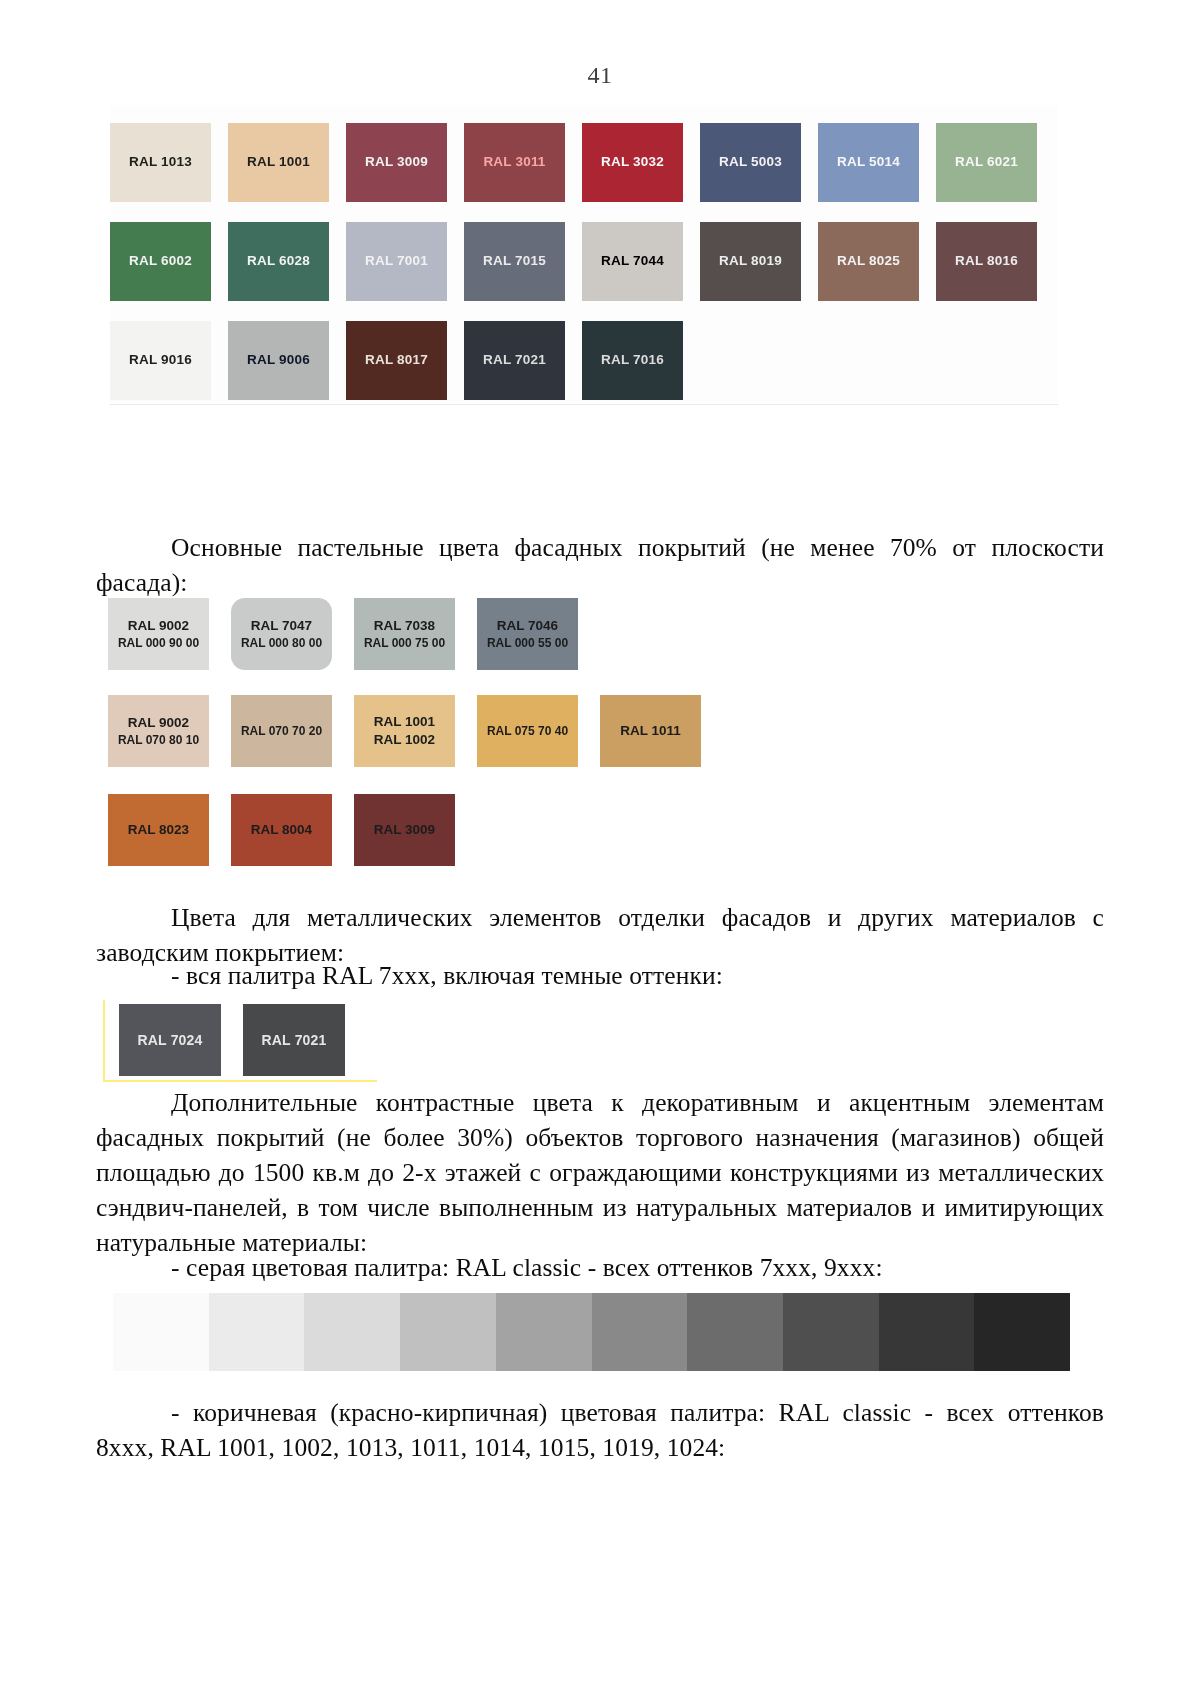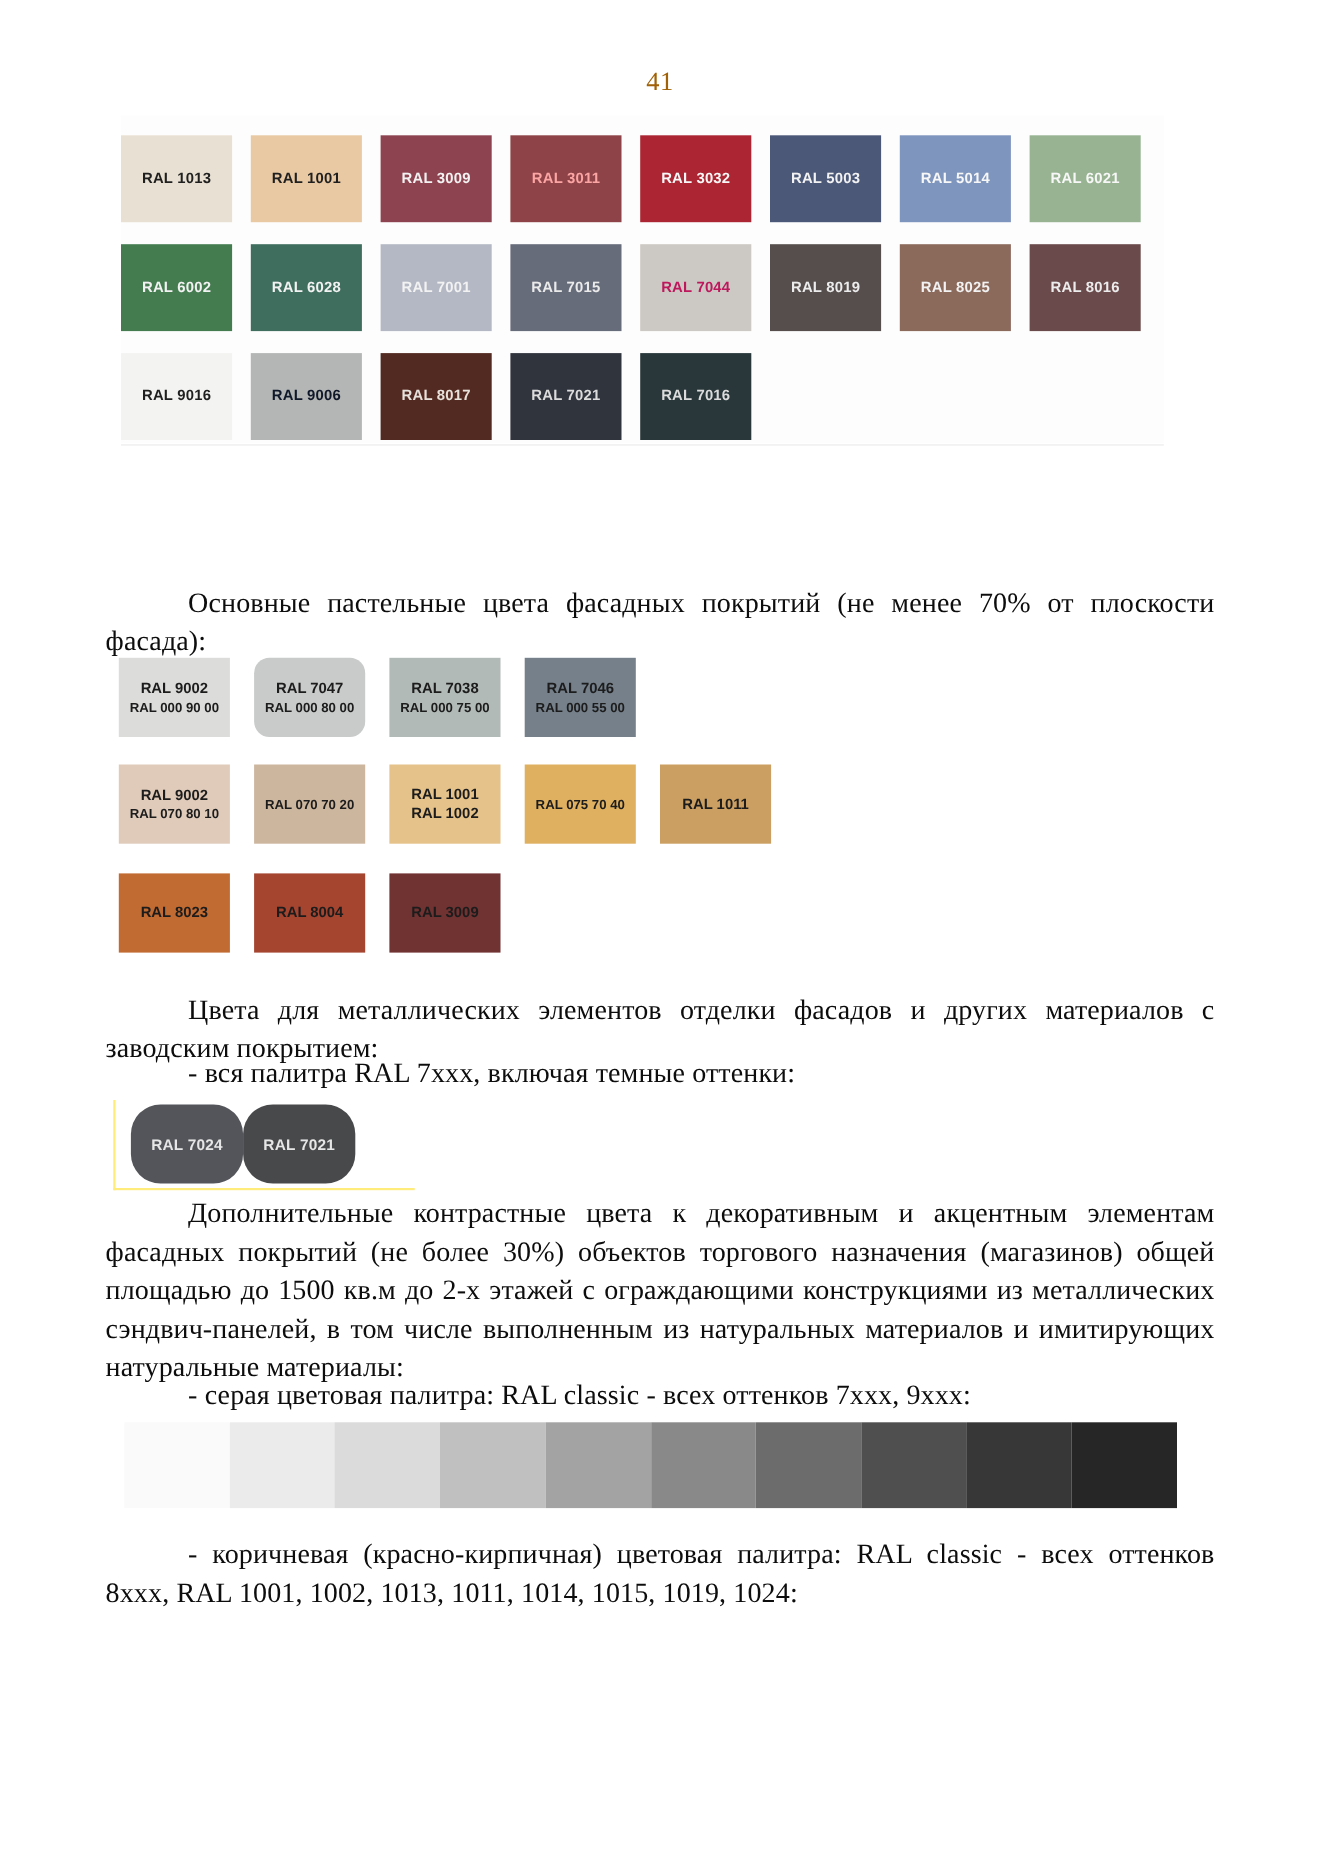--- a/index.html
+++ b/index.html
@@ -25,21 +25,21 @@
 
   
   .page-number {
     position: absolute;
     top: 62px;
     left: 0;
     width: 1200px;
     text-align: center;
     font-size: 24px;
     letter-spacing: 0.5px;
-    color: #a16207;
+    color: #404040;
   }
 
   
   .para {
     position: absolute;
     font-size: 25.5px;
     line-height: 35px;
     text-align: justify;
     text-justify: inter-word;
     color: #0d0d0d;
@@ -133,28 +133,28 @@
     height: 72px;
     border-left: 2px solid #ffec7a;
     border-bottom: 2px solid #ffec7a;
     padding: 4px 0 4px 14px;
     box-sizing: content-box;
     display: flex;
   }
   .sw-m {
     width: 102px;
     height: 72px;
+    margin-right: 22px;
     display: flex;
     align-items: center;
     justify-content: center;
     font-family: "Liberation Sans", "DejaVu Sans", sans-serif;
     font-size: 14px;
     font-weight: 600;
     letter-spacing: 0.2px;
-    border-radius: 27px;
   }
 
   
   #chart-gray-strip {
     position: absolute;
     left: 113px;
     top: 1293px;
     width: 957px;
     height: 78px;
     display: flex;
@@ -214,21 +214,21 @@
         </div>
       <div class="sw" style="background: rgb(63, 110, 94); color: rgb(242, 242, 242);">
           <span>RAL 6028</span>
         </div>
       <div class="sw" style="background: rgb(180, 184, 196); color: rgb(242, 242, 242);">
           <span>RAL 7001</span>
         </div>
       <div class="sw" style="background: rgb(103, 108, 123); color: rgb(234, 234, 234);">
           <span>RAL 7015</span>
         </div>
-      <div class="sw" style="background: rgb(204, 201, 196); color: #be185d;">
+      <div class="sw" style="background: rgb(204, 201, 196); color: #000000;">
           <span>RAL 7044</span>
         </div>
       <div class="sw" style="background: rgb(85, 78, 76); color: rgb(236, 236, 236);">
           <span>RAL 8019</span>
         </div>
       <div class="sw" style="background: rgb(139, 106, 92); color: rgb(242, 242, 242);">
           <span>RAL 8025</span>
         </div>
       <div class="sw" style="background: rgb(107, 74, 75); color: rgb(236, 236, 236);">
           <span>RAL 8016</span>

